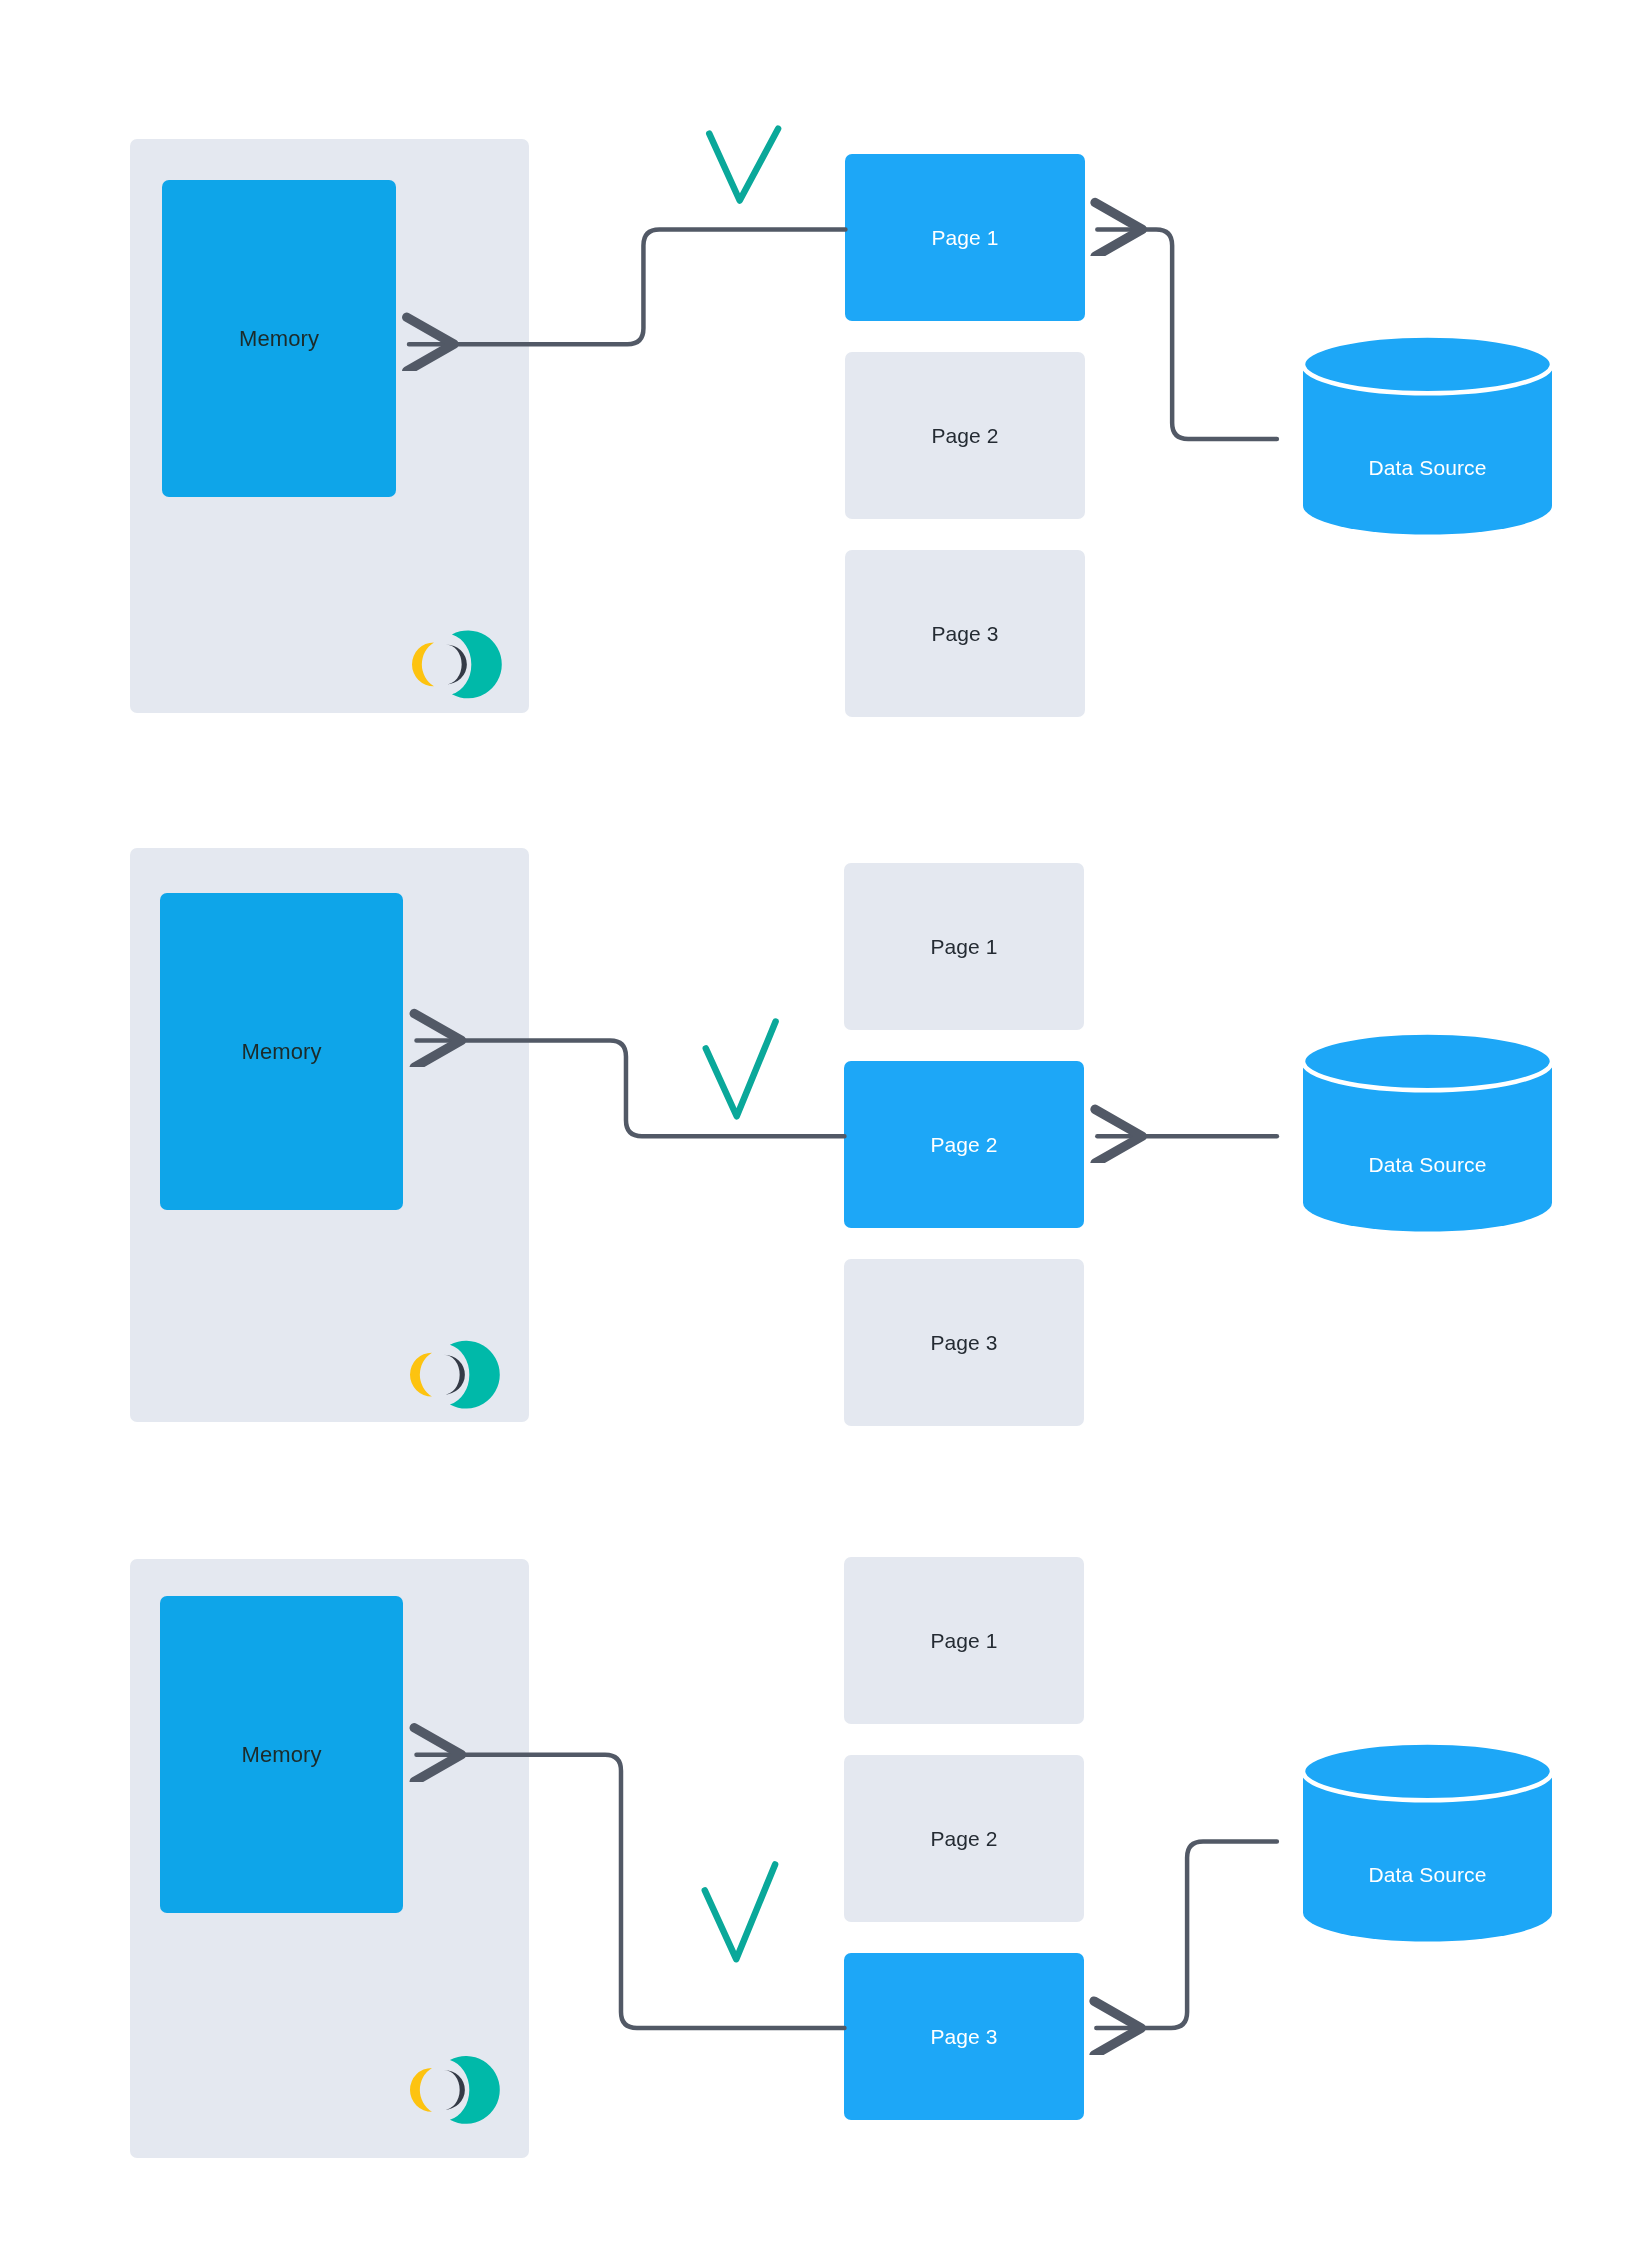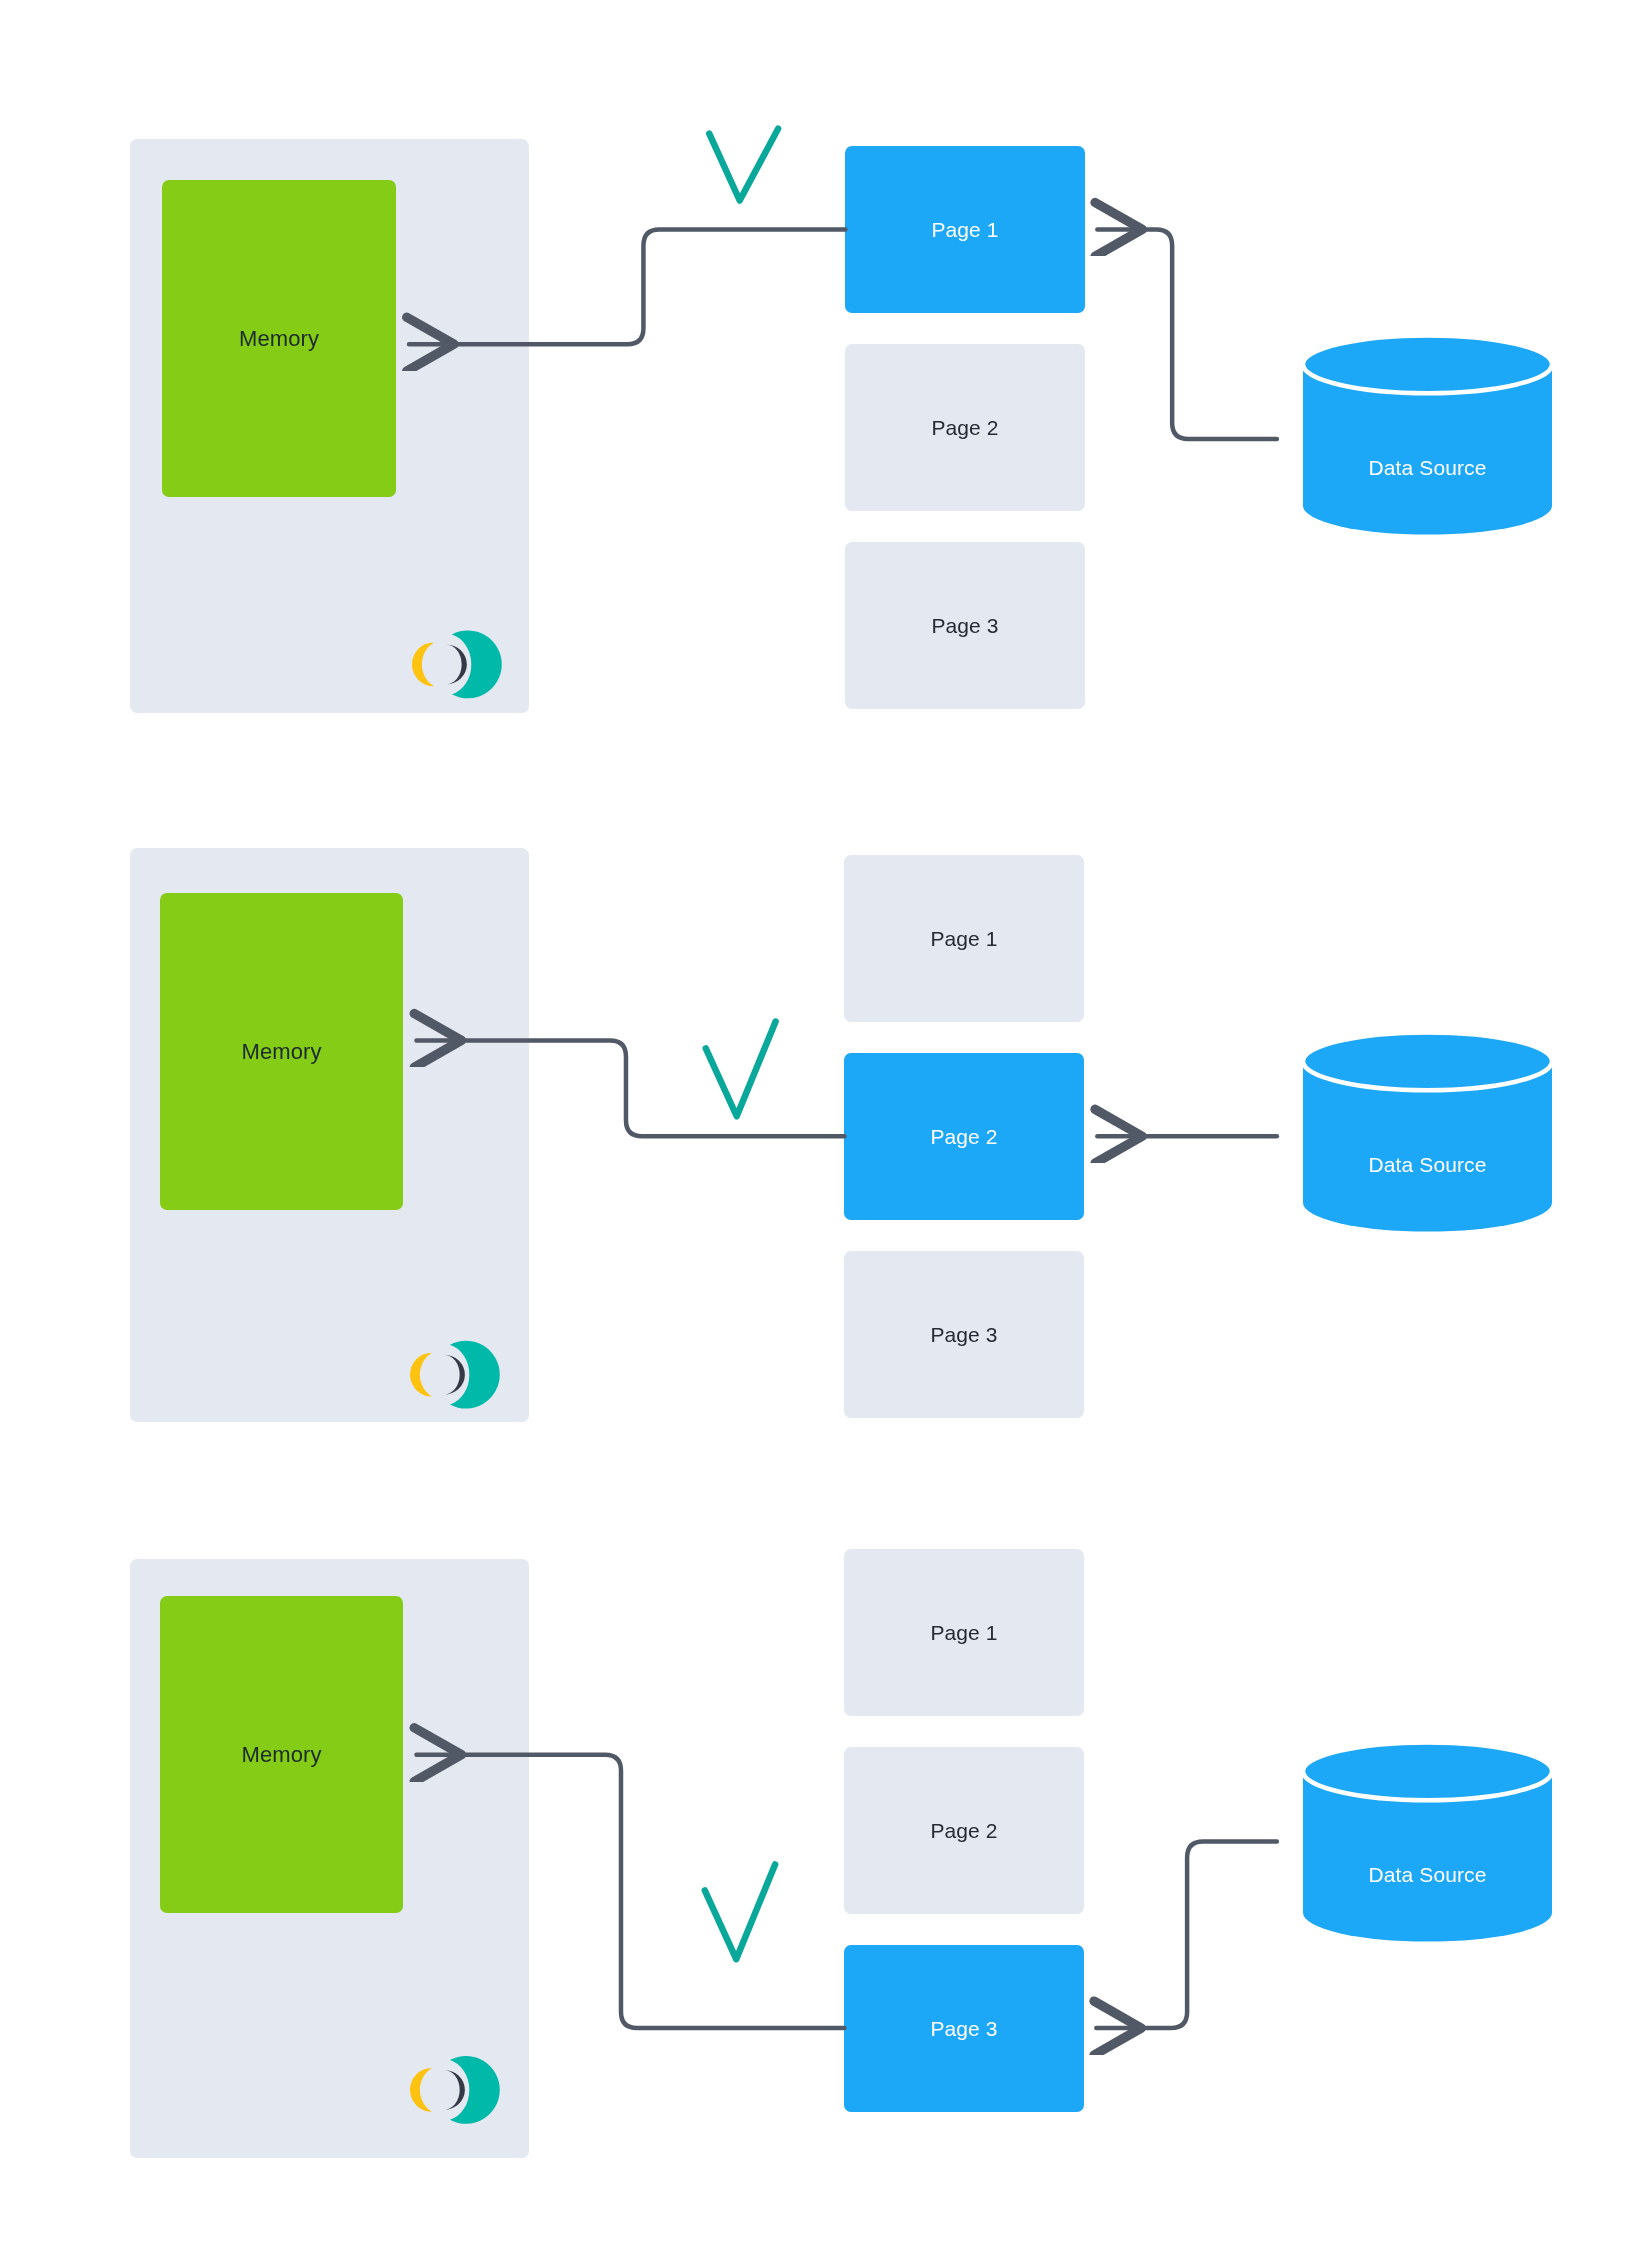--- a/index.html
+++ b/index.html
@@ -2,26 +2,26 @@
 <html style="font-size:8px"><head>
 <meta charset="utf-8">
 <style>
   html,body{margin:0;padding:0;background:#ffffff;}
   body{font-family:"Liberation Sans","DejaVu Sans",sans-serif;}
   #stage{position:relative;width:1644px;height:2250px;background:#fff;overflow:hidden;}
   .panel{position:absolute;}
 
   
   .mem-shell{position:absolute;background:#E4E8F0;border-radius:7px;}
-  .mem-box{position:absolute;background:#84cc16;border-radius:7px;
+  .mem-box{position:absolute;background:#0ea5e9;border-radius:7px;
            display:flex;align-items:center;justify-content:center;}
   .mem-label{color:#1c2b2a;font-size:22px;letter-spacing:0.1px;}
 
   
-  .page-box{position:absolute;border-radius:7px;display:flex;align-items:center;justify-content:center;}
+  .page-box{position:absolute;border-radius:7px;display:flex;align-items:center;justify-content:center;margin-top:8px;}
   .page-box.idle{background:#E4E8F0;}
   .page-box.active{background:#1DA7F7;}
   .page-label{font-size:21px;letter-spacing:0.1px;}
   .page-box.idle  .page-label{color:#242b33;}
   .page-box.active .page-label{color:#ffffff;}
 
   
   .ds{position:absolute;margin-left:26px;}
   .ds svg{display:block;overflow:visible;}
   .ds-label{position:absolute;left:0;width:100%;text-align:center;color:#fff;font-size:21px;letter-spacing:0.1px;}

